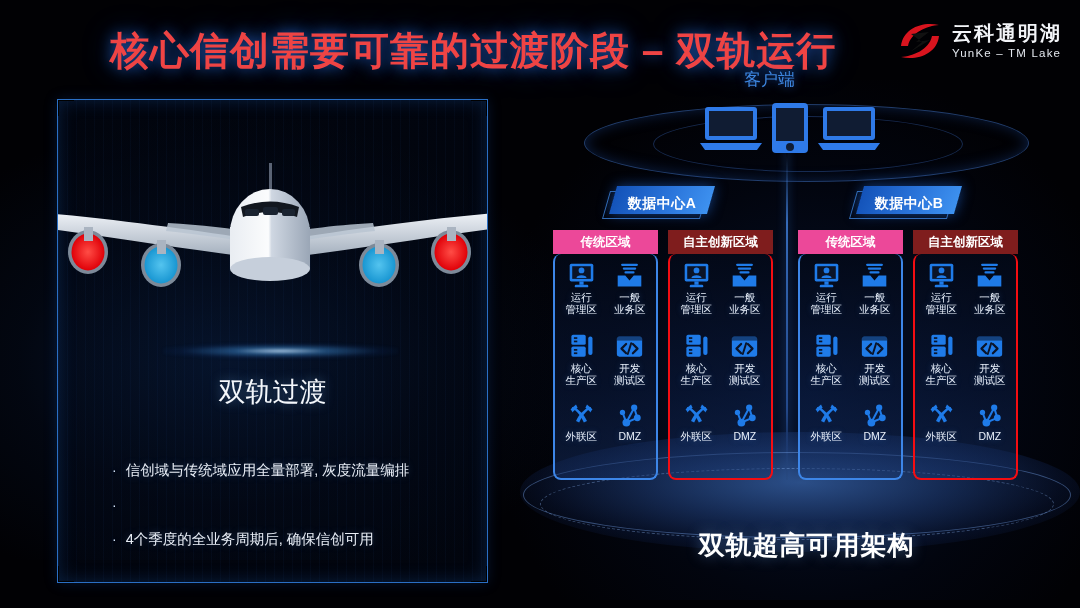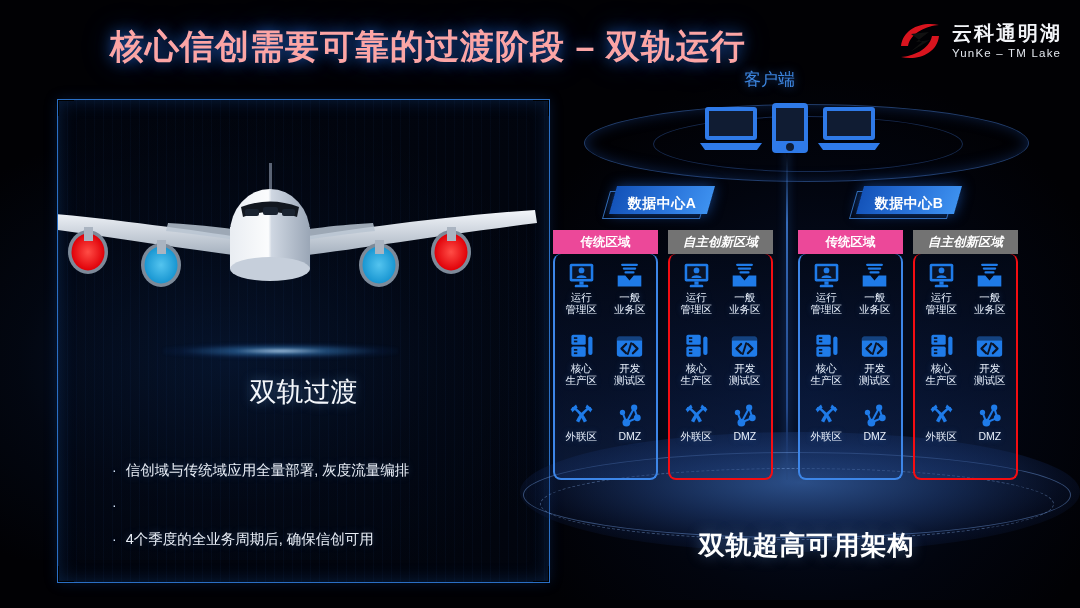--- a/index.html
+++ b/index.html
@@ -18,34 +18,34 @@
   }
   .bg-glow-right{
     position:absolute; right:-40px; top:80px; width:620px; height:520px;
     background:radial-gradient(ellipse at 50% 60%, rgba(12,36,86,.50) 0%, rgba(4,14,40,.28) 48%, rgba(0,0,0,0) 74%);
     pointer-events:none;
   }
 
   
   .title{
     position:absolute; left:110px; top:24px;
-    font-size:34px; font-weight:bold; letter-spacing:1px;
-    color:#fca5a5;
+    font-size:39px; font-weight:bold; letter-spacing:1px;
+    color:#ef4444;
     text-shadow:0 0 14px rgba(40,110,220,.75), 0 0 30px rgba(30,90,200,.45);
     white-space:nowrap;
   }
   .logo{ position:absolute; right:18px; top:20px; display:flex; align-items:center; gap:9px; }
   .logo-mark{ width:46px; height:42px; position:relative; }
   .logo-txt{ display:flex; flex-direction:column; line-height:1; }
   .logo-cn{ font-size:20px; font-weight:bold; color:#f2f4f8; letter-spacing:2px; }
   .logo-en{ font-size:11.5px; color:#e3e7ee; letter-spacing:1.2px; margin-top:5px; }
 
   
   .panel{
-    position:absolute; left:57px; top:99px; width:493px; height:484px;
+    position:absolute; left:57px; top:99px; width:431px; height:484px;
     border:1.4px solid #2a6fc4;
     background:linear-gradient(180deg, rgba(2,8,22,.55) 0%, rgba(3,12,30,.40) 55%, rgba(2,8,22,.55) 100%);
     box-shadow:0 0 18px rgba(30,95,190,.30) inset, 0 0 12px rgba(25,80,170,.25);
     overflow:hidden;
   }
   .panel::before{ 
     content:""; position:absolute; inset:0;
     background:repeating-linear-gradient(90deg, rgba(40,90,170,.055) 0 1px, rgba(0,0,0,0) 1px 9px);
     pointer-events:none;
   }
@@ -141,21 +141,21 @@
   }
   .zone-body{
     height:226px; border-width:2px; border-style:solid; border-top:none;
     display:grid; grid-template-columns:1fr 1fr; grid-template-rows:1fr 1fr 1fr;
     padding:6px 2px 4px;
     background:linear-gradient(180deg, rgba(3,9,24,.80) 0%, rgba(10,26,62,.55) 60%, rgba(24,52,108,.45) 100%);
     border-radius:8px;
   }
   .zone.trad .zone-head{ background:#ec4899; }
   .zone.trad .zone-body{ border-color:#3d86e8; }
-  .zone.inno .zone-head{ background:#737373;font-style:italic; }
+  .zone.inno .zone-head{ background:#7f1d1d; }
   .zone.inno .zone-body{ border-color:#f40d12; }
 
   .cell{ display:flex; flex-direction:column; align-items:center; justify-content:flex-start; gap:2px; }
   .cell-ico{ height:30px; display:flex; align-items:center; justify-content:center; }
   .cell-txt{
     font-size:10.5px; color:#eaf1fb; line-height:1.12; text-align:center; font-weight:500;
     text-shadow:0 0 6px rgba(90,150,240,.35);
   }
   .cell.row3 .cell-ico{ height:26px; }
 

